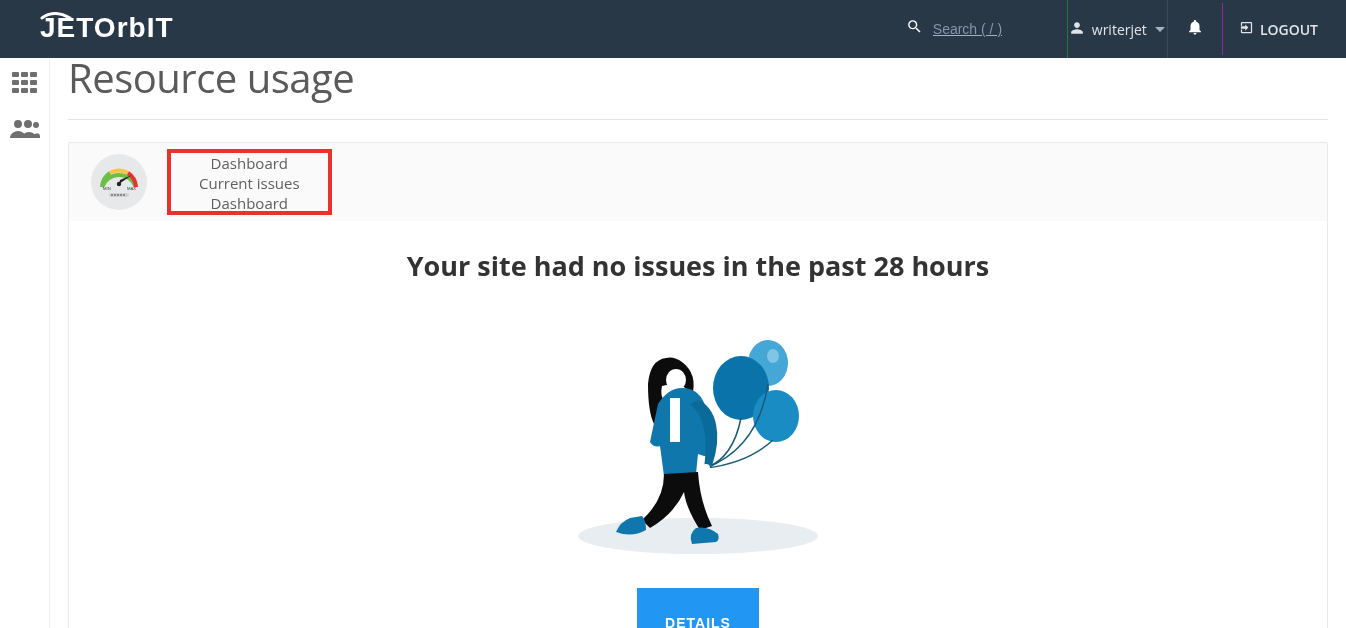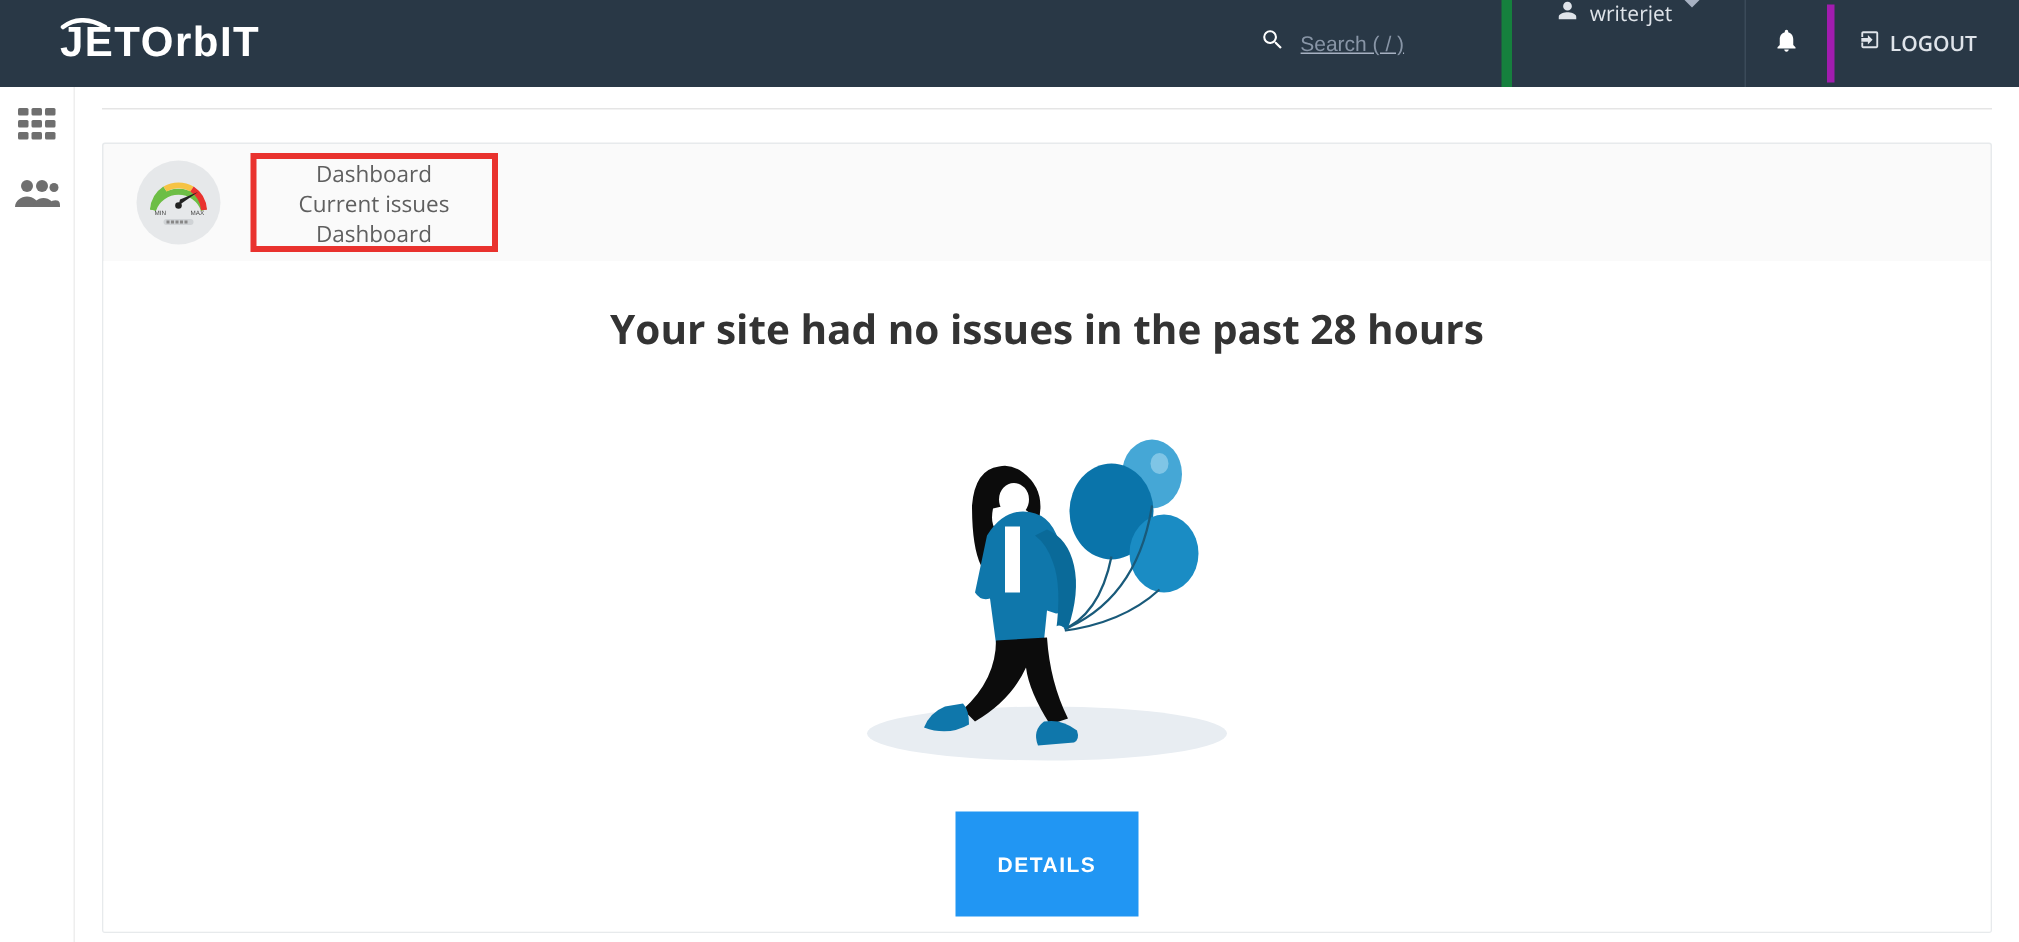--- a/index.html
+++ b/index.html
@@ -49,37 +49,38 @@
     border: none;
     color: #a7b1c2;
     font-size: 14px;
     width: 110px;
     outline: none;
     text-decoration: underline;
   }
   .search-input::placeholder { color: #8895a6; }
   .user-chip {
     display: flex;
+    align-items: center;
     gap: 8px;
     color: #dfe4ea;
     font-size: 14px;
-    border-left: 7px solid #15803d;
+    border-left: 1px solid #15803d;
     height: 58px;
-    padding: 0 30px;
+    padding: 0 2px;
     cursor: pointer;
   }
   .bell-wrap {
     border-left: 1px solid #3b4a59;
     height: 58px;
     display: flex; align-items: center; padding: 0 18px;
     cursor: pointer;
     color: #fff;
   }
   .logout-wrap {
-    border-left: 5px solid #a21caf;
+    border-left: 1px solid #a21caf;
     height: 52px;
     display: flex; align-items: center; padding: 0 16px;
     cursor: pointer;
     color: #dfe4ea;
     font-size: 14px;
     gap: 6px;
     font-weight: 600;
   }
   
   .leftrail {
@@ -264,20 +265,21 @@
         <circle cx="18" cy="6" r="4"></circle>
         <circle cx="26" cy="7" r="3"></circle>
       <path d="M0 20c0-4 4-7 8-7s8 3 8 7"></path>
       <path d="M12 20c0-3 3-6 7-6s7 3 7 6"></path>
       <path d="M22 20c0-2.5 2-4.5 5-4.5s3 2 3 4.5"></path>
     </svg>
   </div>
 </div>
 
 <div class="main">
+  <h1 class="page-title">Resource usage</h1>
   <hr class="divider">
 
   <div class="panel">
     <div class="panel-head">
       <div class="gauge-icon">
         <svg width="46" height="46" viewBox="0 0 46 46">
           <path d="M6 28 A18 18 0 0 1 40 28" fill="none" stroke="#6DBE45" stroke-width="4"></path>
           <path d="M6 28 A18 18 0 0 1 14 14" fill="none" stroke="#6DBE45" stroke-width="4"></path>
           <path d="M14 14 A18 18 0 0 1 32 14" fill="none" stroke="#F6C344" stroke-width="4"></path>
           <path d="M32 14 A18 18 0 0 1 40 28" fill="none" stroke="#E9322E" stroke-width="4"></path>

